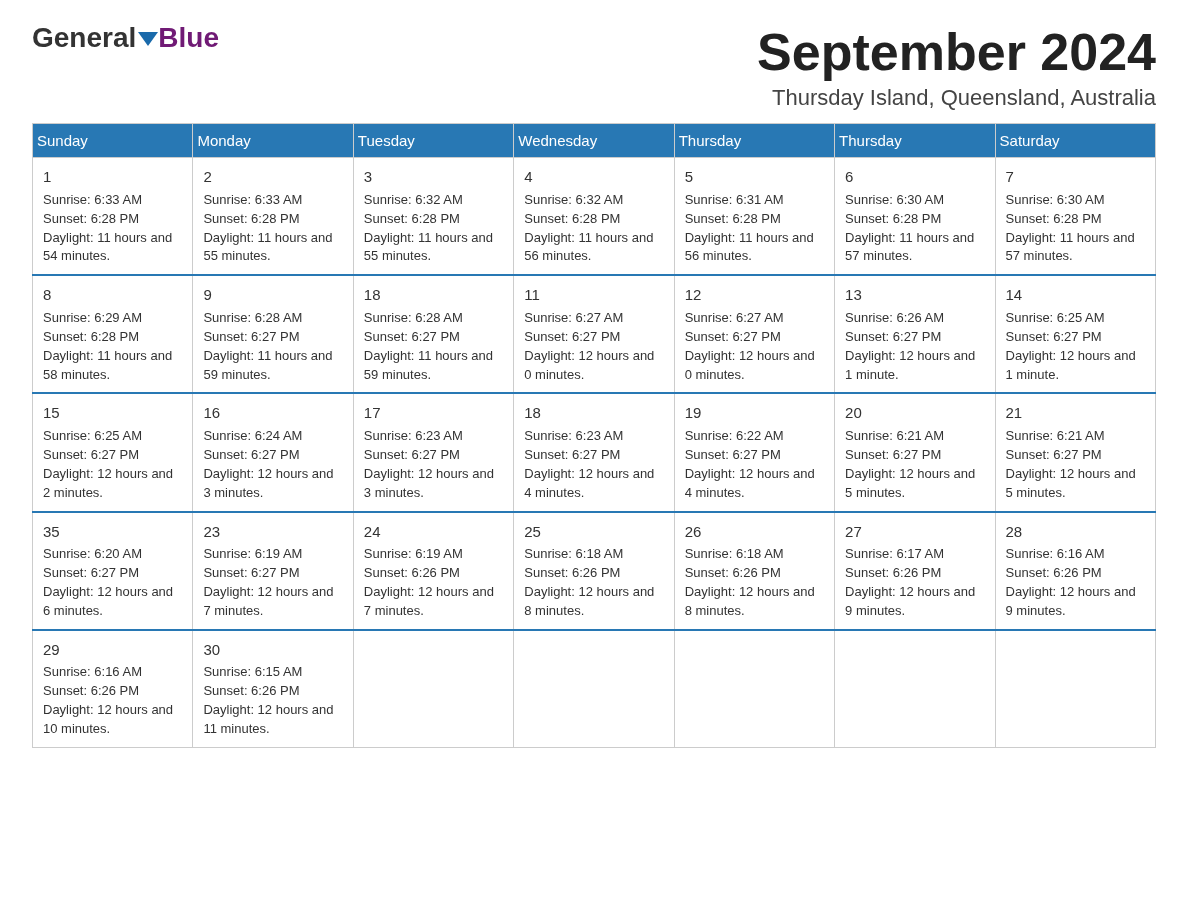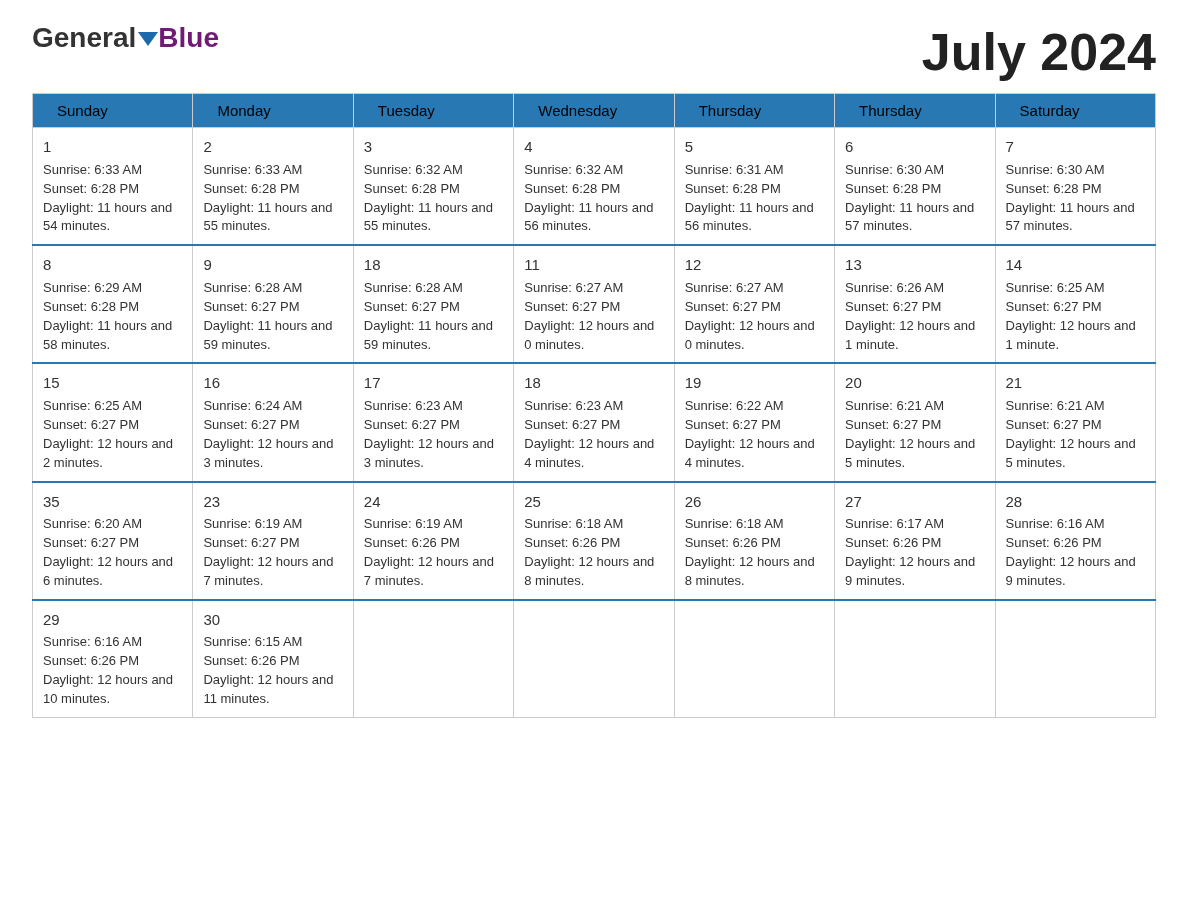--- a/index.html
+++ b/index.html
@@ -50,24 +50,24 @@
       color: #444;
       margin-top: 4px;
     }
     .calendar-table {
       width: 100%;
       border-collapse: collapse;
       margin-top: 12px;
     }
     .calendar-table th {
       background-color: #2878b4;
-      color: #000000;
+      color: #ffffff;
       font-size: 15px;
       font-weight: normal;
-      padding: 8px 24px;
+      padding: 8px 4px;
       text-align: left;
       border: 1px solid #ccc;
     }
     .calendar-table td {
       vertical-align: top;
       padding: 8px 10px;
       border: 1px solid #ccc;
       font-size: 13px;
       color: #333;
       width: 14.28%;
@@ -99,21 +99,22 @@
   <div class="logo">
     <div class="logo-first-line">
       <span class="logo-text-general">General</span>
       <svg width="20" height="20" viewBox="0 0 20 20" style="margin-left:2px;margin-top:0">
         <polygon points="0,4 20,4 10,18" fill="#1a6aab"></polygon>
       </svg>
     </div>
     <span class="logo-text-blue">Blue</span>
   </div>
   <div class="title-area">
-    <div class="calendar-title">July 2024</div>
+    <div class="calendar-title">September 2024</div>
+    <div class="calendar-subtitle">Thursday Island, Queensland, Australia</div>
   </div>
 </div>
 
 <table class="calendar-table">
   <thead>
     <tr>
     <th>Sunday</th>
         <th>Monday</th>
         <th>Tuesday</th>
         <th>Wednesday</th>

